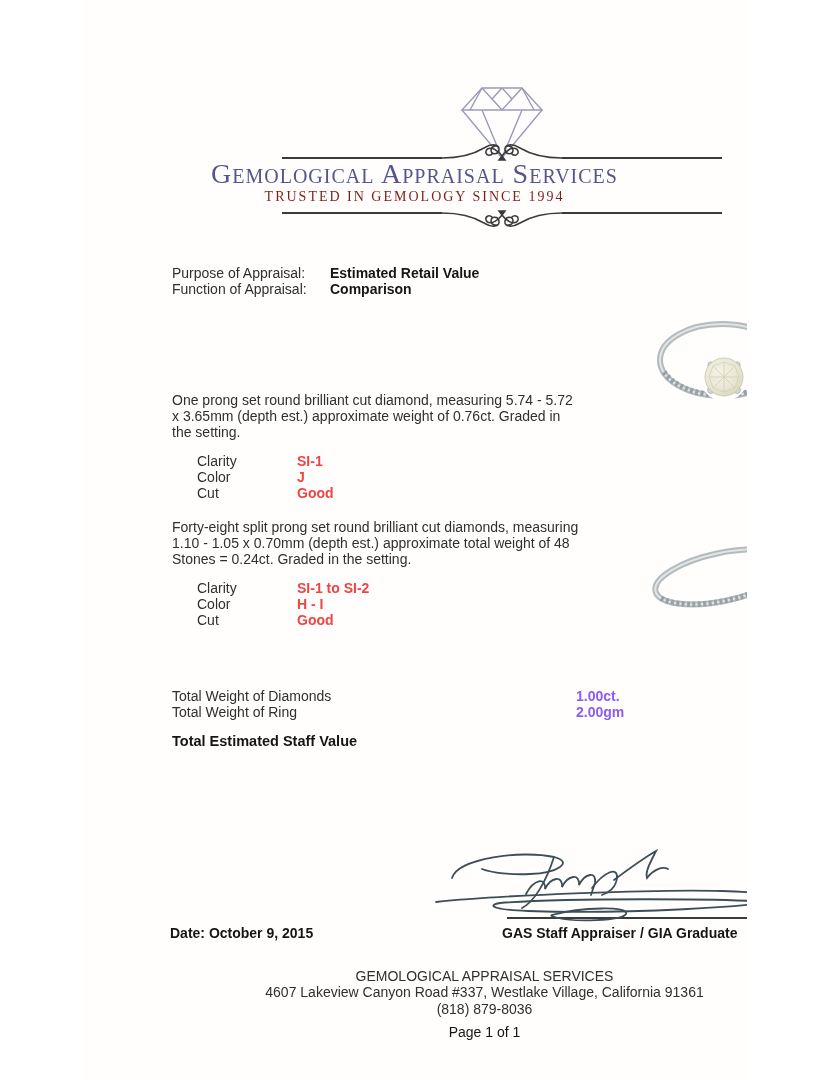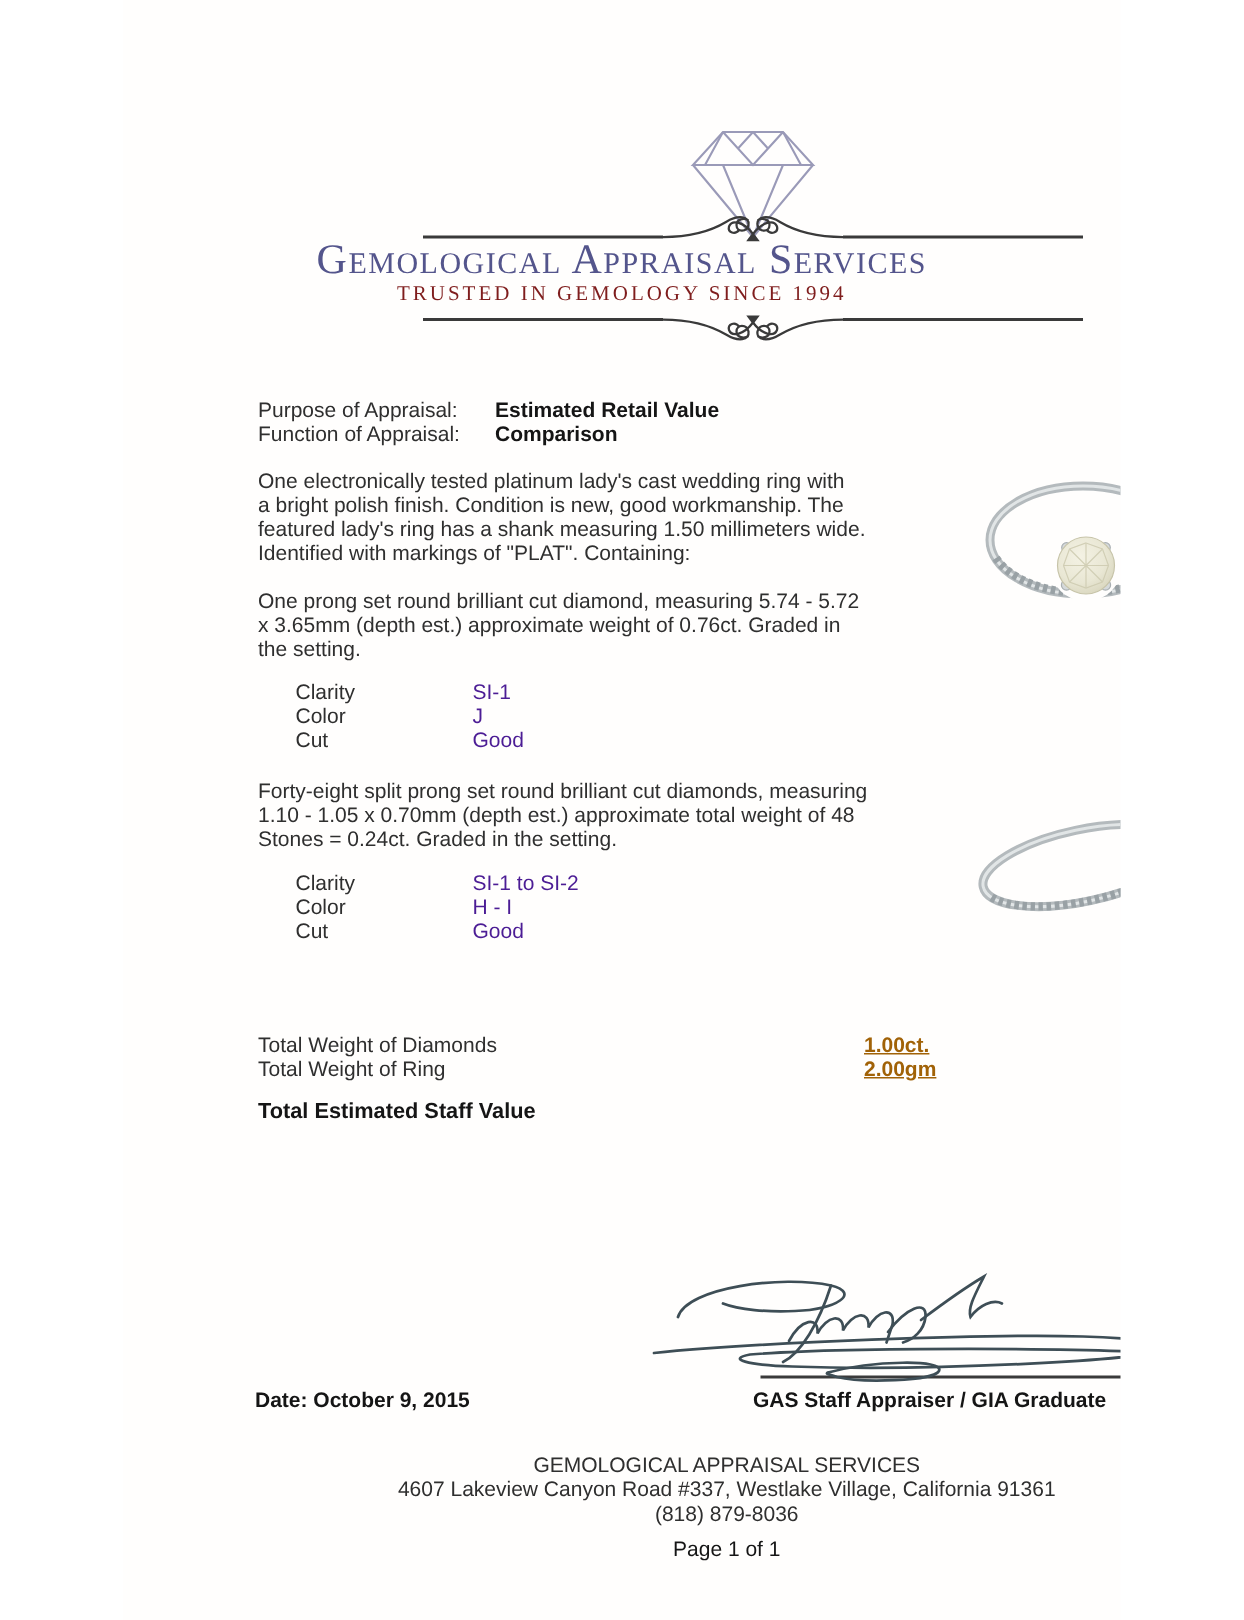--- a/index.html
+++ b/index.html
@@ -24,28 +24,28 @@
     font-size:14px;line-height:15px;letter-spacing:2px;color:#7f1d1d;
   }
 
   
   .meta-row{left:90px;width:470px;display:flex;}
   .meta-row .lab{width:158px;}
   .meta-row .val{font-weight:bold;color:#151515;}
 
   
   .grade-table{left:115px;width:360px;}
-  .grade-row{display:flex;height:16px;gap:18px;}
+  .grade-row{display:flex;height:16px;}
   .grade-row .lab{width:100px;}
-  .grade-row .val{font-weight:normal;color:#4c1d95;text-align:center;}
+  .grade-row .val{font-weight:bold;color:#ef4444;text-align:center;}
 
   
   .tot-row{left:90px;width:560px;display:flex;}
   .tot-row .lab{width:404px;}
-  .tot-row .val{font-weight:bold;color:#a16207;text-decoration:underline;}
+  .tot-row .val{font-weight:bold;color:#8b5cf6;}
   .grand-label{left:90px;font-size:14.5px;}
   .grand-cur{left:668px;font-size:14.5px;}
   .grand-amt{left:692px;font-size:14.5px;}
 
   
   .sig-line{left:425px;top:917px;width:315px;border-top:2px solid #3a3a3a;height:0;}
   .date-label{left:88px;top:925px;}
   .signer-title{left:420px;top:925px;}
 
   
@@ -100,24 +100,20 @@
 
   <div class="abs txt meta-row" style="top:265px;">
     <span class="lab">Purpose of Appraisal:</span>
     <span class="val">Estimated Retail Value</span>
   </div>
   <div class="abs txt meta-row" style="top:281px;">
     <span class="lab">Function of Appraisal:</span>
     <span class="val">Comparison</span>
   </div>
 
-  <div class="abs txt prelines" style="left:90px;top:312px;width:470px;">One electronically tested platinum lady's cast wedding ring with
-a bright polish finish. Condition is new, good workmanship. The
-featured lady's ring has a shank measuring 1.50 millimeters wide.
-Identified with markings of "PLAT".  Containing:</div>
 
   <div class="abs txt prelines" style="left:90px;top:392px;width:470px;">One prong set round brilliant cut diamond, measuring 5.74 - 5.72
 x 3.65mm (depth est.) approximate weight of 0.76ct. Graded in
 the setting.</div>
 
   <div class="abs txt grade-table" style="top:453px;">
     <div class="grade-row">
       <span class="lab">Clarity</span>
       <span class="val">SI-1</span>
     </div>

